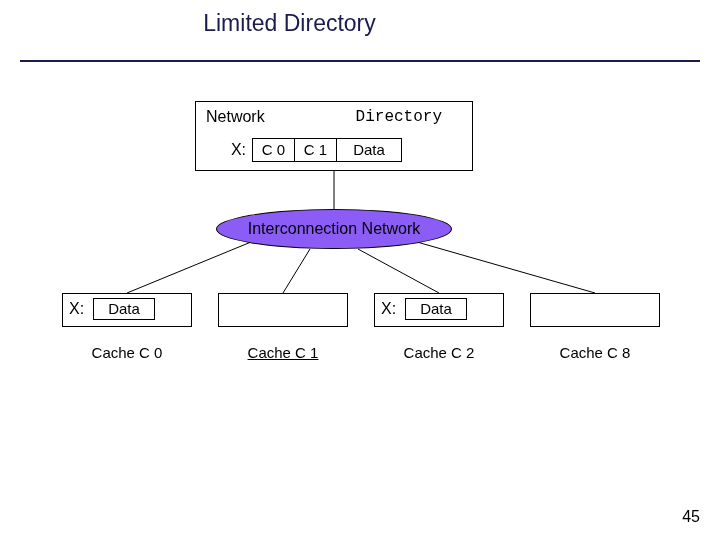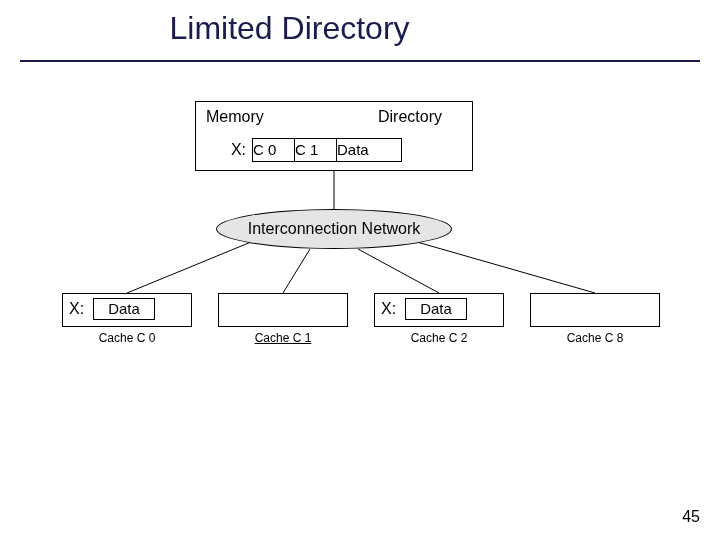--- a/index.html
+++ b/index.html
@@ -11,21 +11,21 @@
     font-family: Arial, Helvetica, sans-serif;
     color: #000;
     position: relative;
   }
   .slide-title {
     position: absolute;
     top: 10px;
     left: 0;
     width: 579px;
     text-align: center;
-    font-size: 32px;
+    font-size: 23px;
     font-weight: 400;
     color: #1b1b4d;
   }
   .title-rule {
     position: absolute;
     top: 60px;
     left: 20px;
     width: 680px;
     height: 0;
     border-top: 2px solid #1b1b4d;
@@ -43,53 +43,54 @@
     height: 70px;
     border: 1px solid #000;
     box-sizing: border-box;
     font-size: 16px;
   }
   .mem-label, .dir-label {
     position: absolute;
     top: 6px;
   }
   .mem-label { left: 10px; }
-  .dir-label { right: 30px; }
+  .dir-label { right: 30px; font-family: Liberation Mono, monospace; }
   .entry-row {
     position: absolute;
     left: 28px;
     top: 36px;
     height: 24px;
     display: flex;
     align-items: center;
   }
   .entry-x {
     width: 22px;
     text-align: right;
     padding-right: 6px;
     font-size: 16px;
   }
   .entry-cell {
     border: 1px solid #000;
     border-right: none;
     height: 24px;
     line-height: 22px;
     font-size: 15px;
+    text-align: center;
     box-sizing: border-box;
   }
   .entry-row .entry-cell:last-child { border-right: 1px solid #000; }
   .c-small { width: 42px; }
   .c-data  { width: 66px; }
   .net-ellipse {
     position: absolute;
     left: 216px;
     top: 209px;
     width: 236px;
     height: 40px;
-    background: #e5e5e5;
+    background: #8b5cf6;
     border: 1px solid #000;
     border-radius: 50%;
     box-sizing: border-box;
     display: flex;
     align-items: center;
     justify-content: center;
     font-size: 16px;
   }
   .cache-box {
     position: absolute;
@@ -116,22 +117,22 @@
     width: 62px;
     height: 22px;
     line-height: 20px;
     text-align: center;
     border: 1px solid #000;
     box-sizing: border-box;
     font-size: 15px;
   }
   .cache-label {
     position: absolute;
-    top: 331px;
-    font-size: 12px;
+    top: 344px;
+    font-size: 15px;
     text-align: center;
     width: 130px;
   }
   .cl0 { left: 62px; }
   .cl1 { left: 218px; text-decoration: underline; }
   .cl2 { left: 374px; text-align: center; }
   .cl3 { left: 530px; }
   .page-num {
     position: absolute;
     right: 20px;
@@ -149,21 +150,21 @@
 
 <svg class="diagram" width="720" height="540">
   <line x1="334" y1="171" x2="334" y2="210" stroke="#000" stroke-width="1"></line>
   <line x1="251" y1="242" x2="127" y2="293" stroke="#000" stroke-width="1"></line>
   <line x1="310" y1="249" x2="283" y2="293" stroke="#000" stroke-width="1"></line>
   <line x1="358" y1="249" x2="439" y2="293" stroke="#000" stroke-width="1"></line>
   <line x1="417" y1="242" x2="595" y2="293" stroke="#000" stroke-width="1"></line>
 </svg>
 
 <div class="mem-box">
-  <div class="mem-label">Memory</div>
+  <div class="mem-label">Network</div>
   <div class="dir-label">Directory</div>
   <div class="entry-row">
     <div class="entry-x">X:</div>
     <div class="entry-cell c-small">C 0</div>
     <div class="entry-cell c-small">C 1</div>
     <div class="entry-cell c-data">Data</div>
   </div>
 </div>
 
 <div class="net-ellipse">

